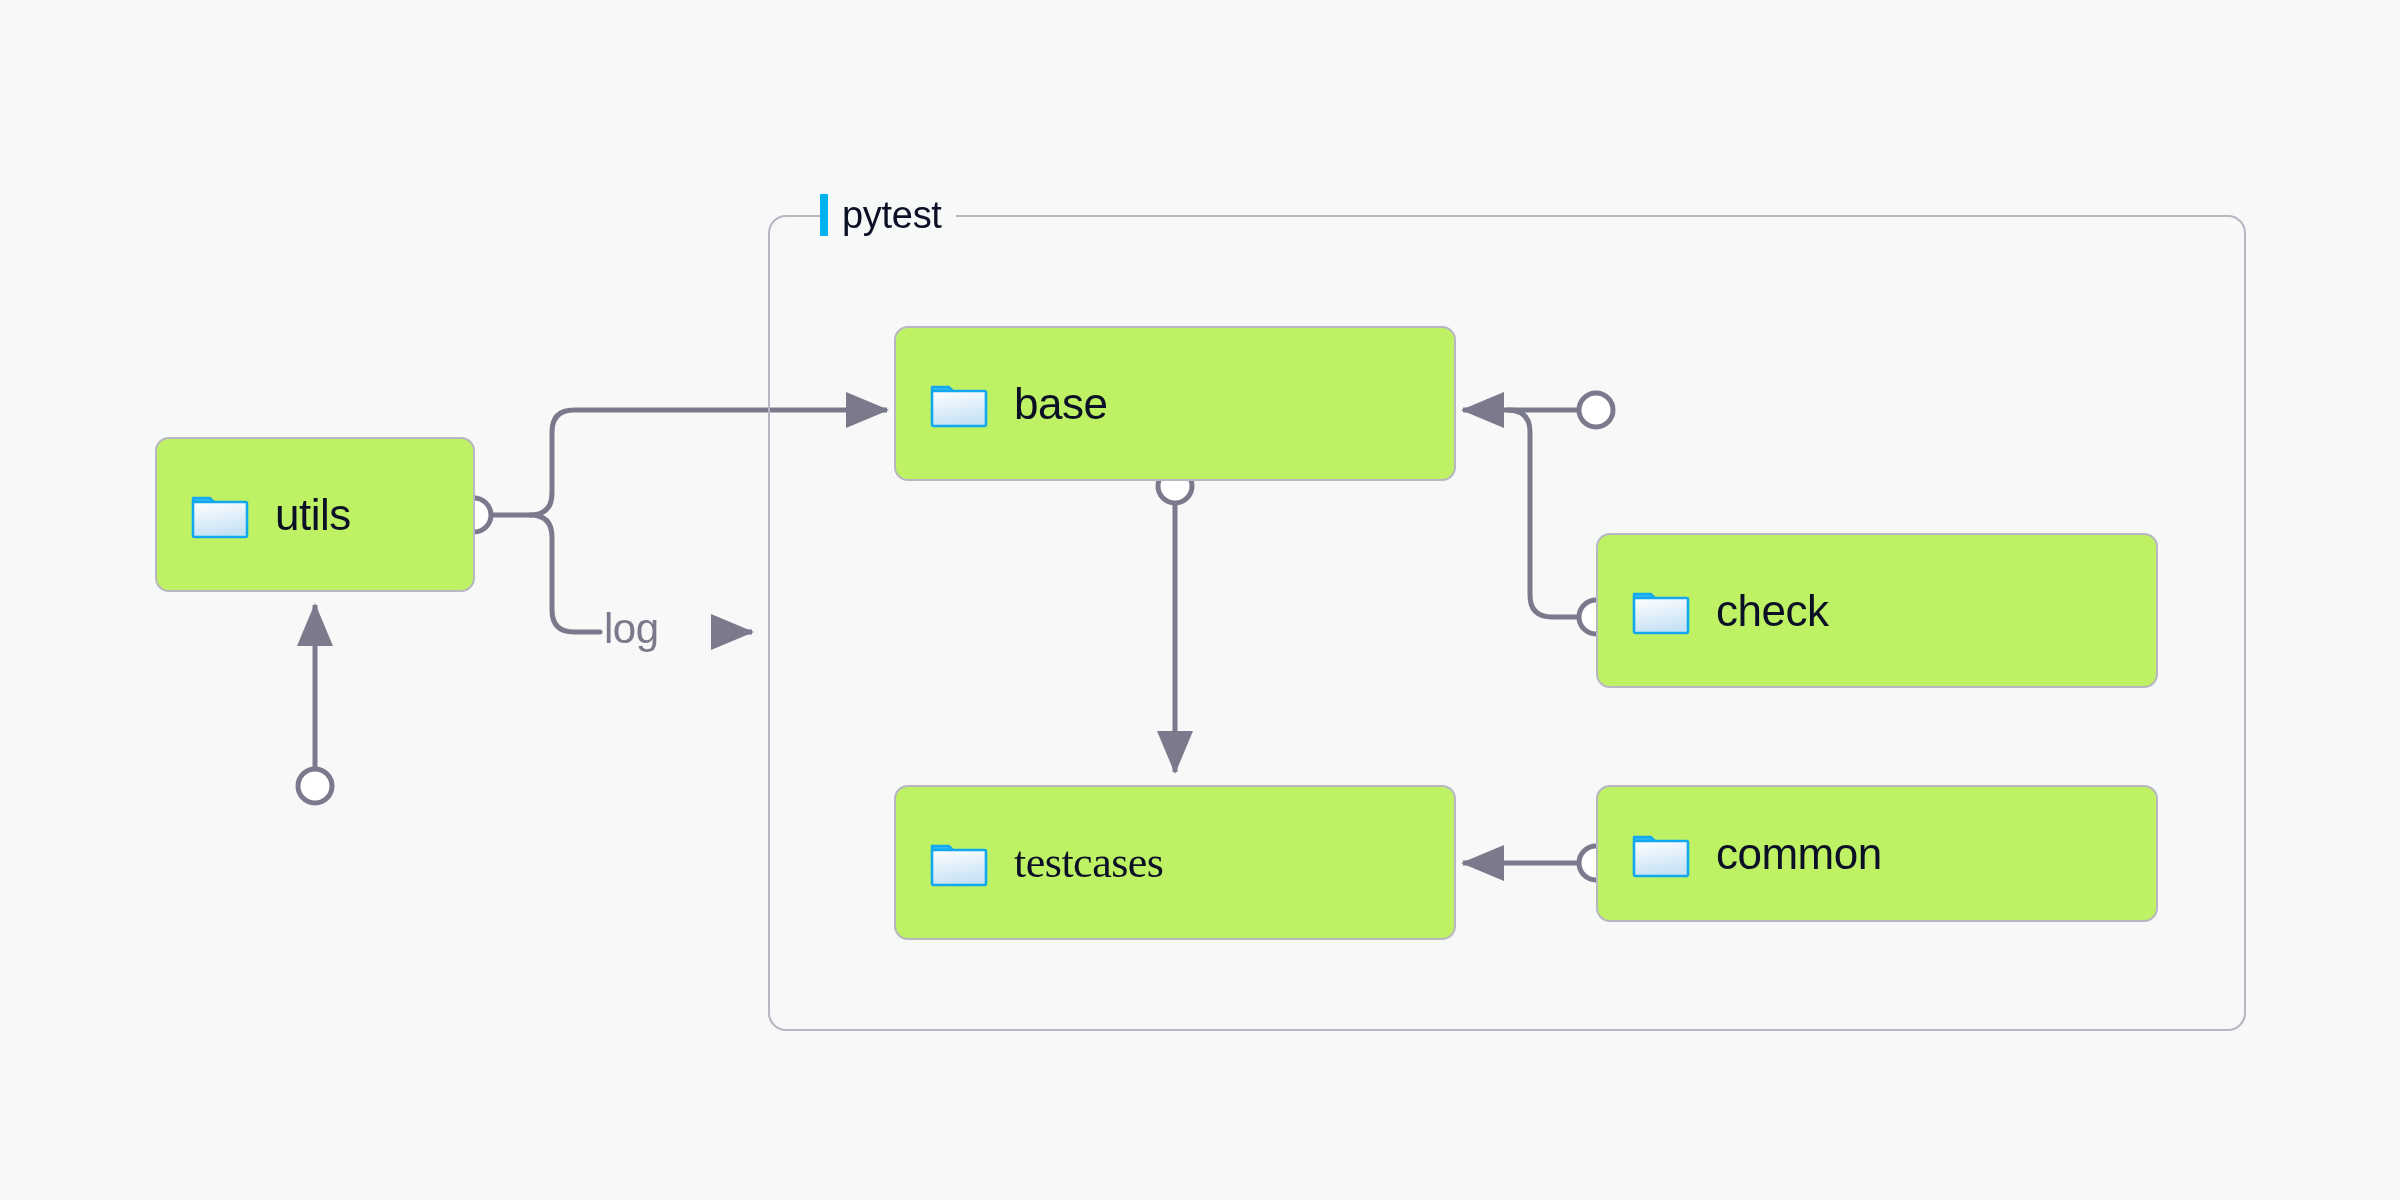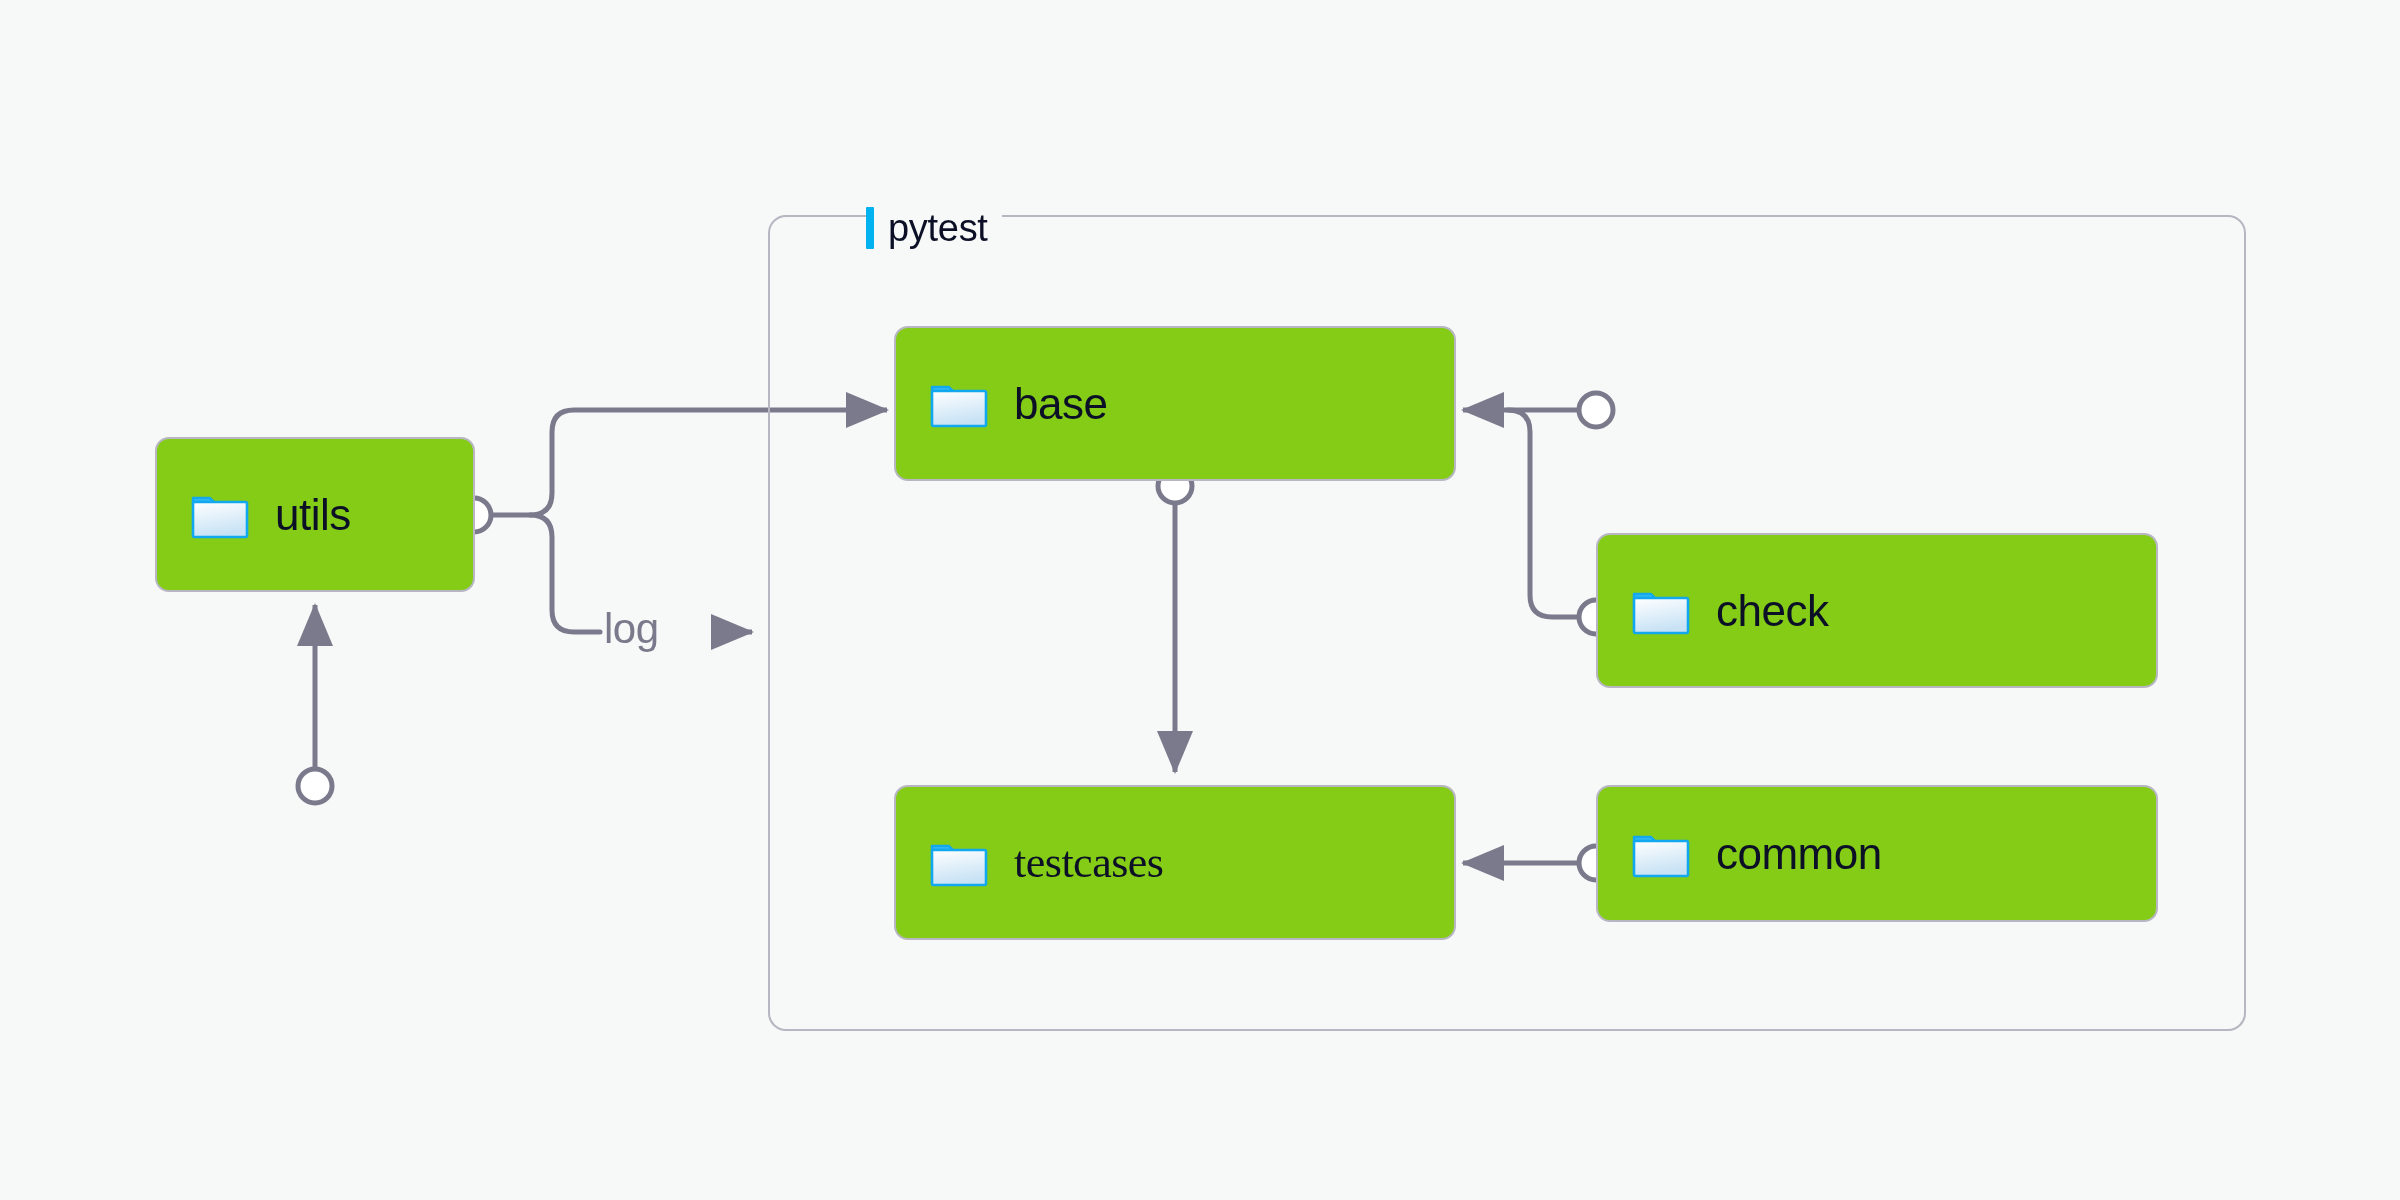--- a/index.html
+++ b/index.html
@@ -57,21 +57,21 @@
     font-size: 38px;
     color: #0b1026;
     letter-spacing: -0.3px;
     white-space: nowrap;
   }
 
   
   .node {
     position: absolute;
     box-sizing: border-box;
-    background: #84cc16;
+    background: #bef264;
     border: 2px solid #b7b6c2;
     border-radius: 14px;
     display: flex;
     align-items: center;
     padding-left: 34px;
     gap: 26px;
   }
   .node-label {
     font-size: 44px;
     color: #0b1026;
@@ -145,21 +145,21 @@
     <circle cx="1596" cy="410" r="17" fill="#ffffff" stroke="#7a7a8c" stroke-width="5"></circle>
     <circle cx="1596" cy="617" r="17" fill="#ffffff" stroke="#7a7a8c" stroke-width="5"></circle>
 
     <g>
       <path d="M 1578 863 L 1463 863" fill="none" stroke="#7a7a8c" stroke-width="5" marker-end="url(#arrowhead)"></path>
     </g>
     <circle cx="1596" cy="863" r="17" fill="#ffffff" stroke="#7a7a8c" stroke-width="5"></circle>
   </svg>
 
   <div class="group-box" style="left:768px; top:215px; width:1478px; height:816px;"></div>
-  <div class="group-label" style="left:866px; top:192px;margin-top:13px;">
+  <div class="group-label" style="left:820px; top:192px;">
     <span class="group-bar"></span>
     <span class="group-title">pytest</span>
   </div>
 
   <div class="node" style="left:155px; top:437px; width:320px; height:155px;">
     <svg class="folder-icon" viewBox="0 0 58 48">
       <path d="M2 7 h17 l5 5 h-22 z" fill="url(#folderTab)" stroke="#12a8f0" stroke-width="2.4" stroke-linejoin="round"></path>
       <rect x="2" y="11" width="54" height="35" rx="1.5" fill="url(#folderGrad)" stroke="#12a8f0" stroke-width="2.6"></rect>
     </svg>
     <span class="node-label">utils</span>

